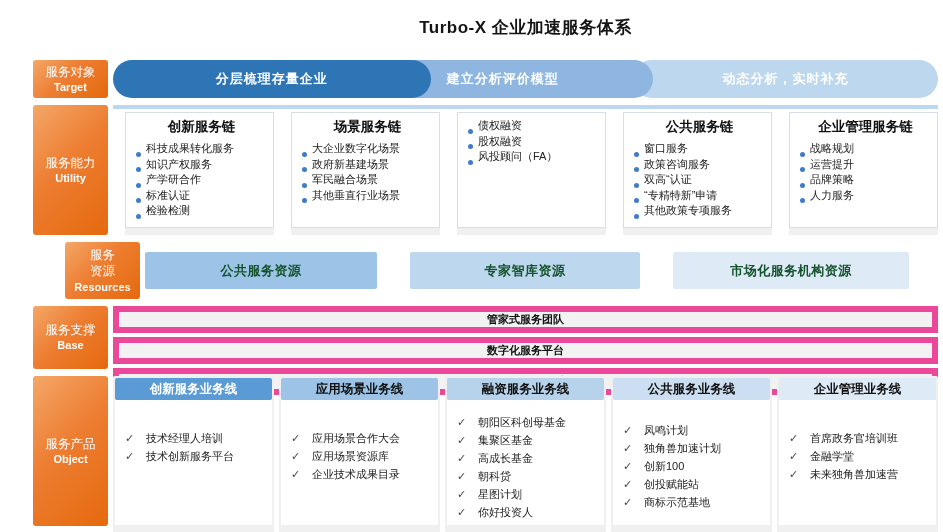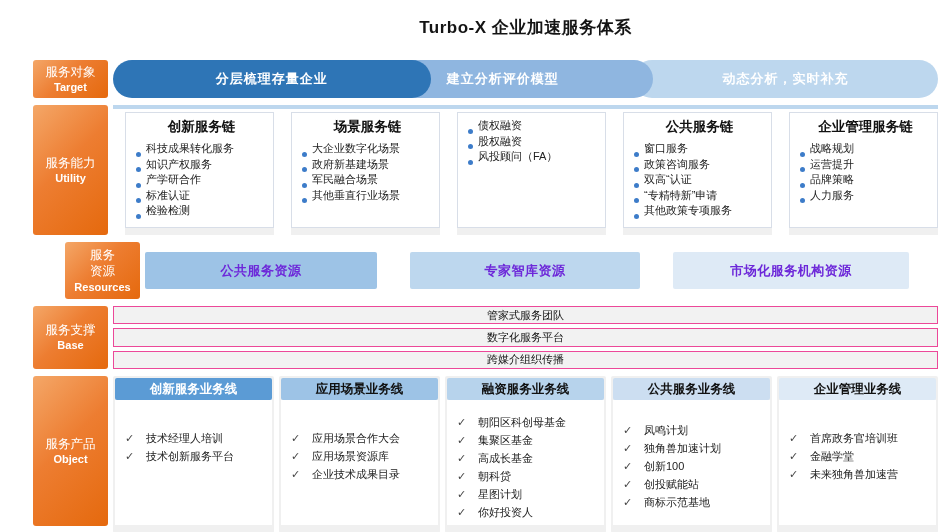--- a/index.html
+++ b/index.html
@@ -55,33 +55,33 @@
   .chain-card li { display:flex; align-items:flex-end; font-size:11px; line-height:15.5px; color:#222; }
   .dot { flex:0 0 5px; width:5px; height:5px; border-radius:50%; background:#3D7CC9; margin:5px 5px 0 0; }
   .card-foot { height:7px; background:#F0F0F0; }
 
   
   .row-resources { height:57px;padding-left:32px; }
   .row-resources .row-content { display:flex; align-items:center; }
   .res-grid { display:grid; grid-template-columns:232px 230px 236px; gap:33px; }
   .res-box {
     height:37px; border-radius:2px; display:flex; align-items:center; justify-content:center;
-    font-size:13px; font-weight:bold; color:#6d28d9; letter-spacing:.5px;
+    font-size:13px; font-weight:bold; color:#14532d; letter-spacing:.5px;
   }
   .res-0 { background:#9DC3E6; }
   .res-1 { background:#BDD7EE; }
   .res-2 { background:#DEEAF6; }
 
   
   .row-base { height:63px; }
   .row-base .row-content { display:flex; flex-direction:column; gap:4px; }
   .base-bar {
-    flex:1; background:#F2F2F2; border:1px solid #ec4899;
+    flex:1; background:#F2F2F2; border:6px solid #ec4899;
     display:flex; align-items:center; justify-content:center;
-    font-size:11px; font-weight:normal; color:#111;
+    font-size:11px; font-weight:bold; color:#111;
   }
 
   
   .row-products { height:150px; }
   .prod-col { background:#F0F0F0; border-radius:2px; display:flex; flex-direction:column; min-width:0; }
   .prod-head {
     height:22px; margin:2px 2px 0 2px; border-radius:2px;
     display:flex; align-items:center; justify-content:center;
     font-size:12.5px; font-weight:bold; color:#111;
   }

